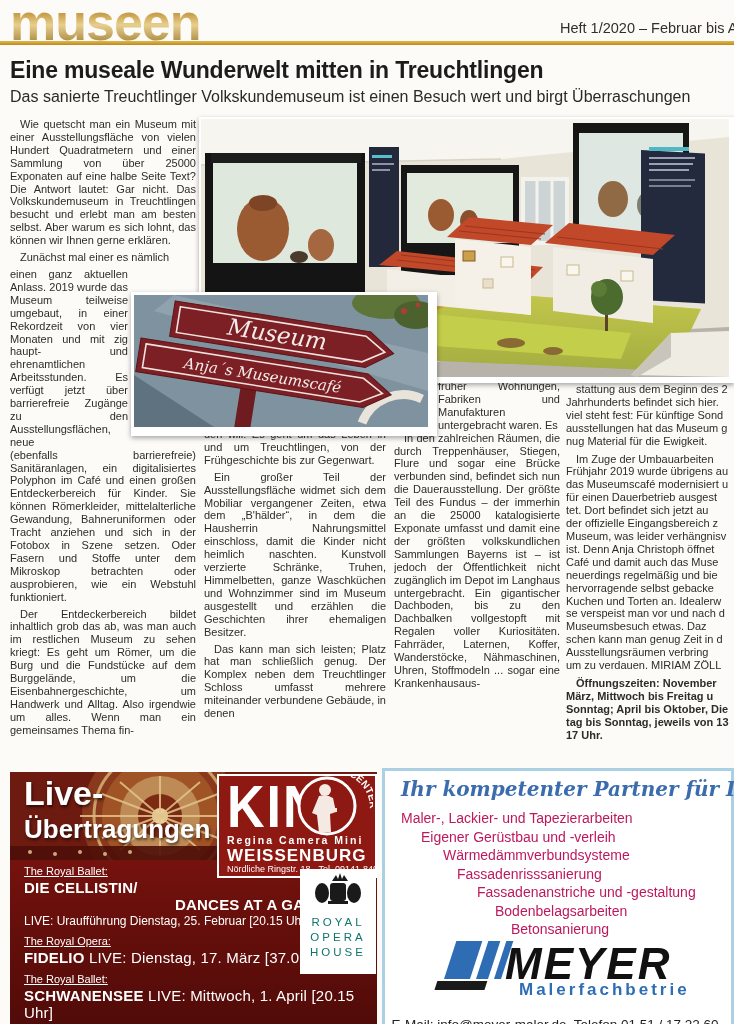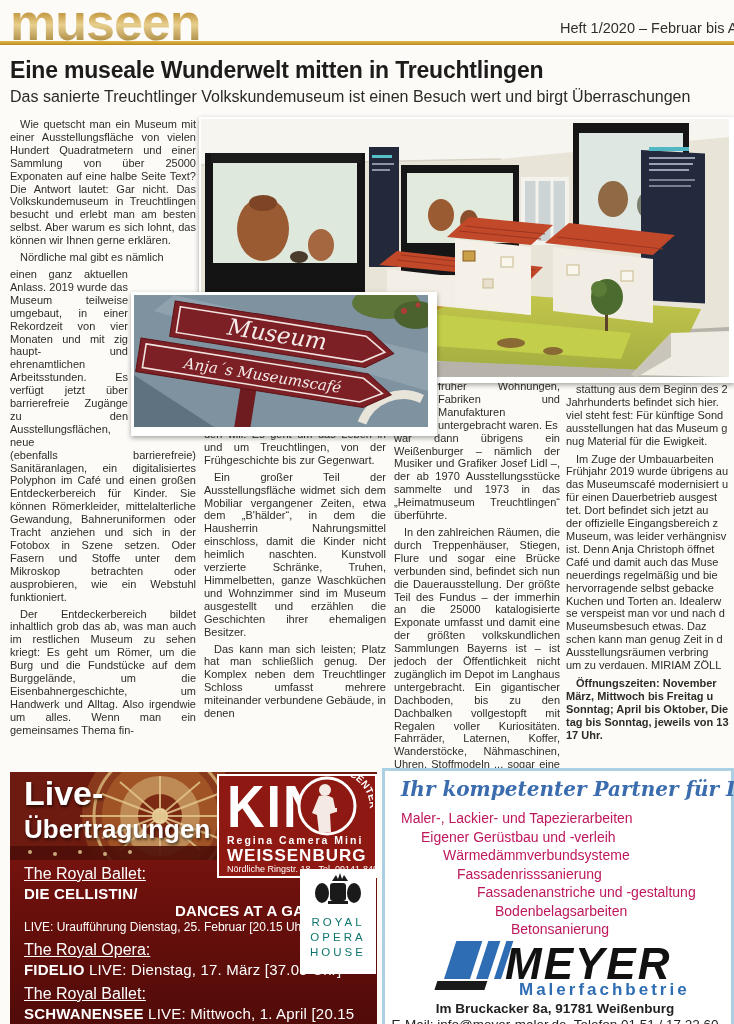--- a/index.html
+++ b/index.html
@@ -42,21 +42,21 @@
            background:linear-gradient(180deg,#8a1713 0%,#6b100c 45%,#4a0a08 100%);color:#fff;}
   #kino-photo{position:absolute;left:0;top:0;width:367px;height:88px;}
   .live1{position:absolute;left:14px;top:2px;font-size:34px;font-weight:bold;text-shadow:1px 2px 3px rgba(0,0,0,0.6);}
   .live2{position:absolute;left:14px;top:42px;font-size:26px;font-weight:bold;text-shadow:1px 2px 3px rgba(0,0,0,0.6);}
   #kin-panel{position:absolute;left:207px;top:2px;width:156px;height:100px;background:#8e1812;border:2px solid #fff;}
   .kin-word{position:absolute;left:8px;top:-4px;font-size:52px;font-weight:bold;letter-spacing:2px;font-family:"Liberation Sans",sans-serif;transform:scaleY(1.15);transform-origin:top;}
   .regina{position:absolute;left:8px;top:58px;font-size:10.5px;font-weight:bold;letter-spacing:2px;}
   .wburg{position:absolute;left:8px;top:70px;font-size:17px;font-weight:bold;letter-spacing:1px;}
   .kin-addr{position:absolute;left:8px;top:88px;font-size:9px;white-space:nowrap;}
   .listings{position:absolute;left:14px;top:86px;width:348px;}
-  .list-label{font-size:16px;text-decoration:underline;margin-top:7px;}
+  .list-label{font-size:11px;text-decoration:underline;margin-top:7px;}
   .list-title{font-size:15px;font-weight:bold;margin-top:2px;letter-spacing:0.2px;}
   .list-info{font-size:12px;margin-top:1px;}
   .inline-info{font-weight:normal;}
   #roh-box{position:absolute;left:290px;top:97px;width:76px;height:105px;background:#fff;color:#0f766e;text-align:center;}
   #roh-box .roh-line{font-size:11.5px;letter-spacing:3px;line-height:15px;font-family:"Liberation Sans",sans-serif;}
   .ticket-line{position:absolute;left:4px;bottom:3px;width:359px;font-size:10.4px;font-weight:bold;white-space:nowrap;overflow:hidden;text-shadow:1px 1px 1px rgba(0,0,0,0.5);}
 
   
   #ad-meyer{position:absolute;left:382px;top:768px;width:346px;height:254px;z-index:5;background:#fff;border:3px solid #abd0e4;}
   .meyer-script{position:absolute;left:16px;top:6px;width:400px;font-family:"DejaVu Serif",serif;font-style:italic;font-weight:bold;font-size:20px;color:#3a6cae;white-space:nowrap;}
@@ -204,35 +204,34 @@
           <polygon points="6,64 236,64 262,81 236,98 6,98" fill="#7c2025" stroke="#5d1418" stroke-width="1"></polygon>
           <polygon points="12,69 232,69 253,81 232,93 12,93" fill="none" stroke="#f1e3e0" stroke-width="1.6"></polygon>
           <text x="132" y="87" text-anchor="middle" font-family="DejaVu Serif,serif" font-style="italic" font-size="15" fill="#f5ecea">Anja´s Museumscafé</text>
         </g>
       </g>
     </svg>
   </div>
 
   <div id="col1" class="col">
     <p>Wie quetscht man ein Museum mit einer Ausstellungsfläche von vielen Hundert Quadratmetern und einer Sammlung von über 25000 Exponaten auf eine halbe Seite Text? Die Antwort lautet: Gar nicht. Das Volkskundemuseum in Treuchtlingen besucht und erlebt man am besten selbst. Aber warum es sich lohnt, das können wir Ihnen gerne erklären.</p>
-    <p>Nördliche mal gibt es nämlich</p>
+    <p>Zunächst mal einer es nämlich</p>
     <p class="cont narrow">einen ganz aktuellen Anlass. 2019 wurde das Museum teilweise umgebaut, in einer Rekordzeit von vier Monaten und mit zig haupt- und ehrenamtlichen Arbeitsstunden. Es verfügt jetzt über barrierefreie Zugänge zu den Ausstellungsflächen, neue</p>
     <p class="cont">(ebenfalls barrierefreie) Sanitäranlagen, ein digitalisiertes Polyphon im Café und einen großen Entdeckerbereich für Kinder. Sie können Römerkleider, mittelalterliche Gewandung, Bahneruniformen oder Tracht anziehen und sich in der Fotobox in Szene setzen. Oder Fasern und Stoffe unter dem Mikroskop betrachten oder ausprobieren, wie ein Webstuhl funktioniert.</p>
     <p>Der Entdeckerbereich bildet inhaltlich grob das ab, was man auch im restlichen Museum zu sehen kriegt: Es geht um Römer, um die Burg und die Fundstücke auf dem Burggelände, um die Eisenbahnergeschichte, um Handwerk und Alltag. Also irgendwie um alles. Wenn man ein gemeinsames Thema fin-</p>
   </div>
 
   <div id="col2" class="col">
     <p class="cont">den will: Es geht um das Leben in und um Treuchtlingen, von der Frühgeschichte bis zur Gegenwart.</p>
     <p>Ein großer Teil der Ausstellungsfläche widmet sich dem Mobiliar vergangener Zeiten, etwa dem „B'hälder“, in dem die Hausherrin Nahrungsmittel einschloss, damit die Kinder nicht heimlich naschten. Kunstvoll verzierte Schränke, Truhen, Himmelbetten, ganze Waschküchen und Wohnzimmer sind im Museum ausgestellt und erzählen die Geschichten ihrer ehemaligen Besitzer.</p>
     <p>Das kann man sich leisten; Platz hat man schließlich genug. Der Komplex neben dem Treuchtlinger Schloss umfasst mehrere miteinander verbundene Gebäude, in denen</p>
   </div>
 
   <div id="col3" class="col">
     <p class="cont indented">früher Wohnungen, Fabriken und Manufakturen untergebracht waren. Es</p>
-    <p class="cont">war dann übrigens ein Weißenburger – nämlich der Musiker und Grafiker Josef Lidl –, der ab 1970 Ausstellungsstücke sammelte und 1973 in das „Heimatmuseum Treuchtlingen“ überführte.</p>
     <p>In den zahlreichen Räumen, die durch Treppenhäuser, Stiegen, Flure und sogar eine Brücke verbunden sind, befindet sich nun die Dauerausstellung. Der größte Teil des Fundus – der immerhin an die 25000 katalogisierte Exponate umfasst und damit eine der größten volkskundlichen Sammlungen Bayerns ist – ist jedoch der Öffentlichkeit nicht zugänglich im Depot im Langhaus untergebracht. Ein gigantischer Dachboden, bis zu den Dachbalken vollgestopft mit Regalen voller Kuriositäten. Fahrräder, Laternen, Koffer, Wanderstöcke, Nähmaschinen, Uhren, Stoffmodeln ... sogar eine Krankenhausaus-</p>
   </div>
 
   <div id="col4" class="col">
     <div class="ln first">stattung aus dem Beginn des 2</div>
     <div class="ln">Jahrhunderts befindet sich hier. </div>
     <div class="ln">viel steht fest: Für künftige Sond</div>
     <div class="ln">ausstellungen hat das Museum g</div>
     <div class="ln">nug Material für die Ewigkeit.</div>
     <div class="gap"></div>
@@ -366,17 +365,16 @@
     <svg id="meyer-logo" width="262" height="58" viewBox="0 0 262 58">
       <g transform="skewX(-18)">
         <rect x="30" y="2" width="26" height="38" fill="#2e6db4"></rect>
         <rect x="62" y="2" width="12" height="38" fill="#2e6db4"></rect>
         <rect x="80" y="2" width="7" height="38" fill="#2e6db4"></rect>
         <rect x="24" y="42" width="50" height="9" fill="#1a1a1a"></rect>
       </g>
       <text x="78" y="40" font-family="Liberation Sans,sans-serif" font-size="44" font-weight="bold" font-style="italic" fill="#111" letter-spacing="2">MEYER</text>
       <text x="92" y="56" font-family="Liberation Sans,sans-serif" font-size="17" font-weight="bold" fill="#2e6db4" letter-spacing="3">Malerfachbetrieb</text>
     </svg>
-    <div class="meyer-addr1">Im Bruckacker 8a, 91781 Weißenburg</div>
     <div class="meyer-addr2">E-Mail: info@meyer-maler.de, Telefon 01 51 / 17 22 60 31</div>
   </div>
 
 </div>
 
 </body></html>

